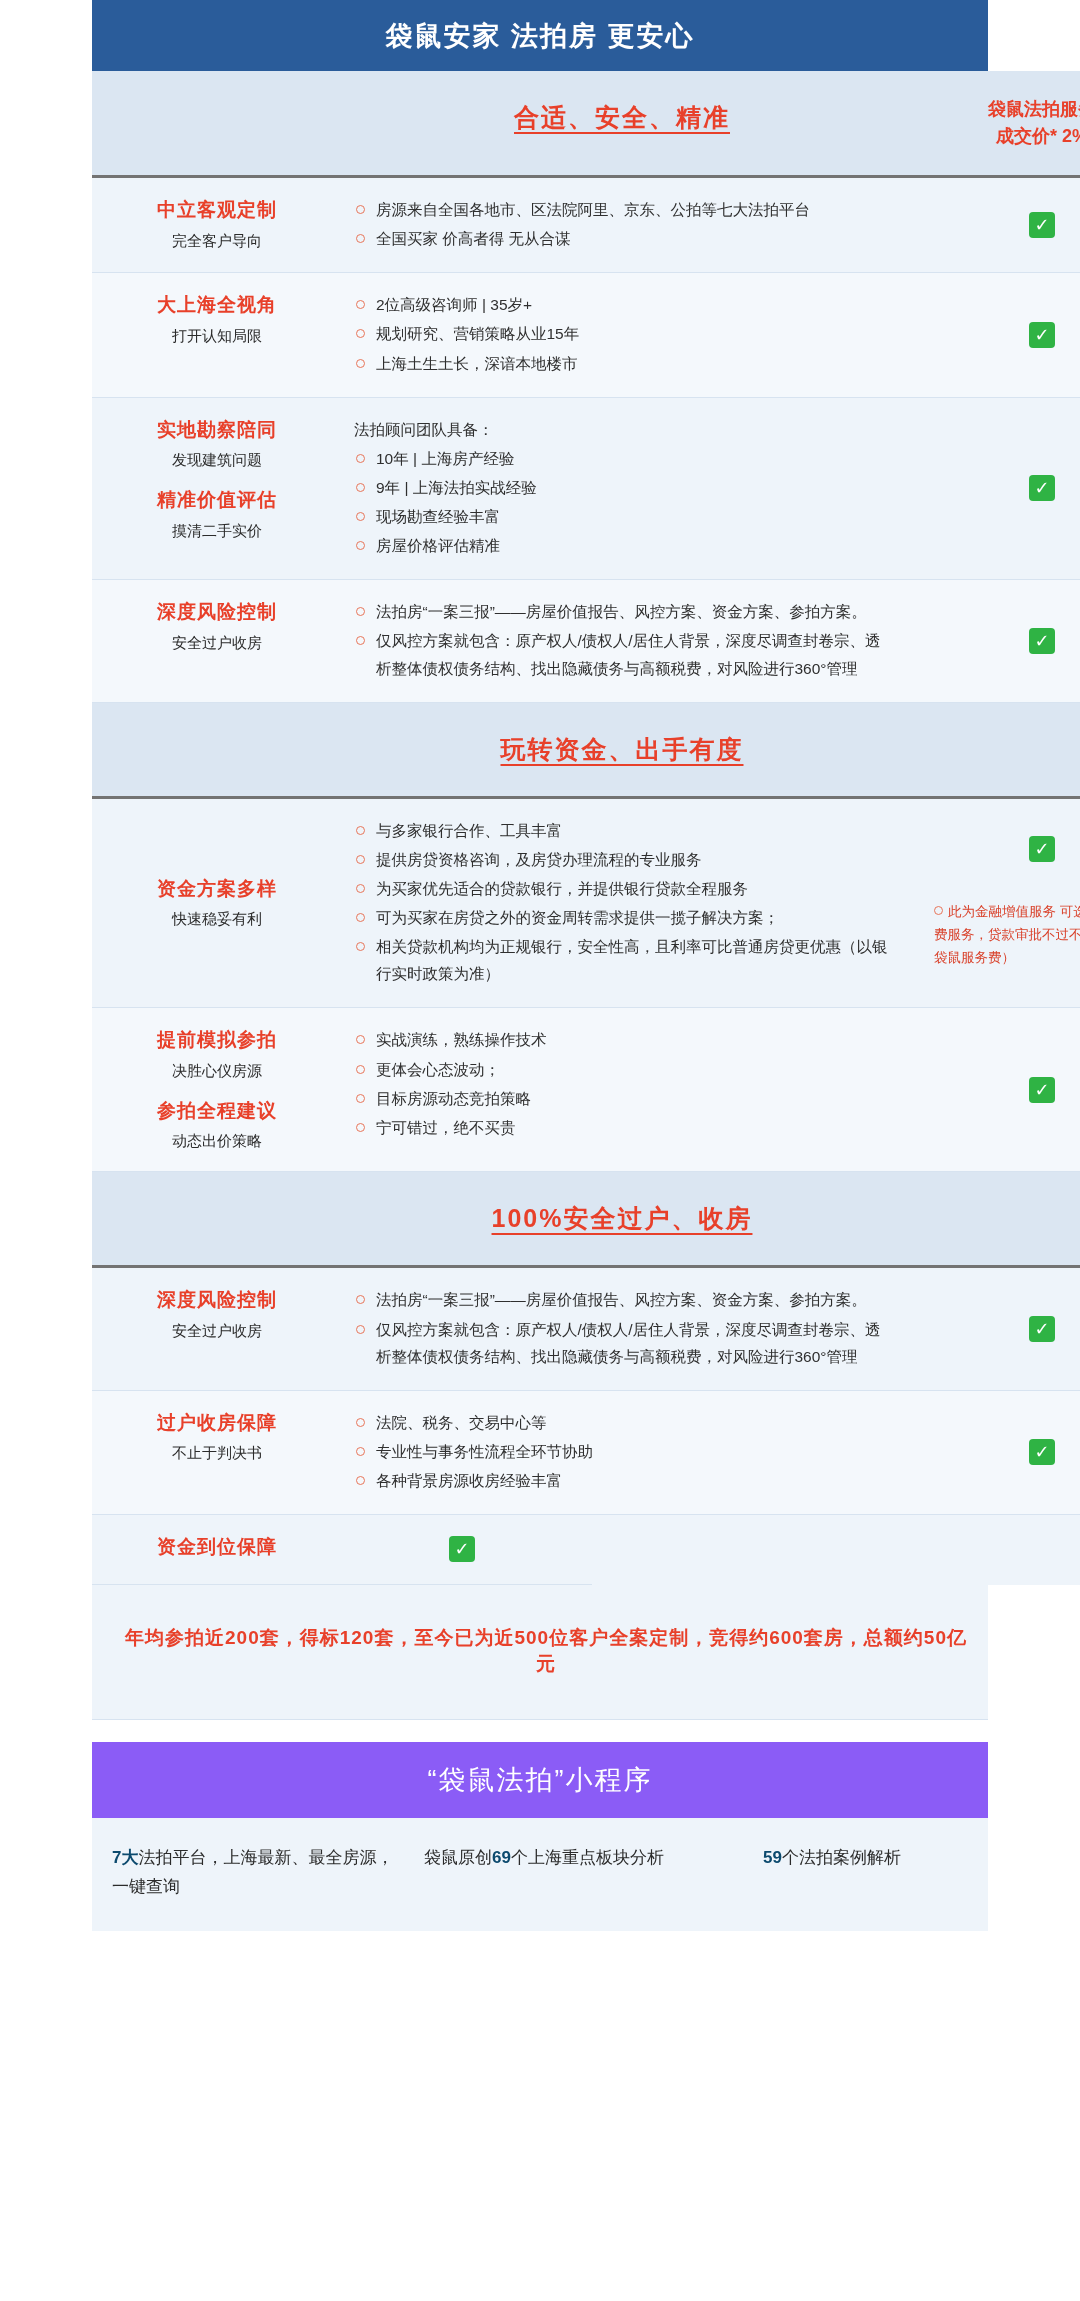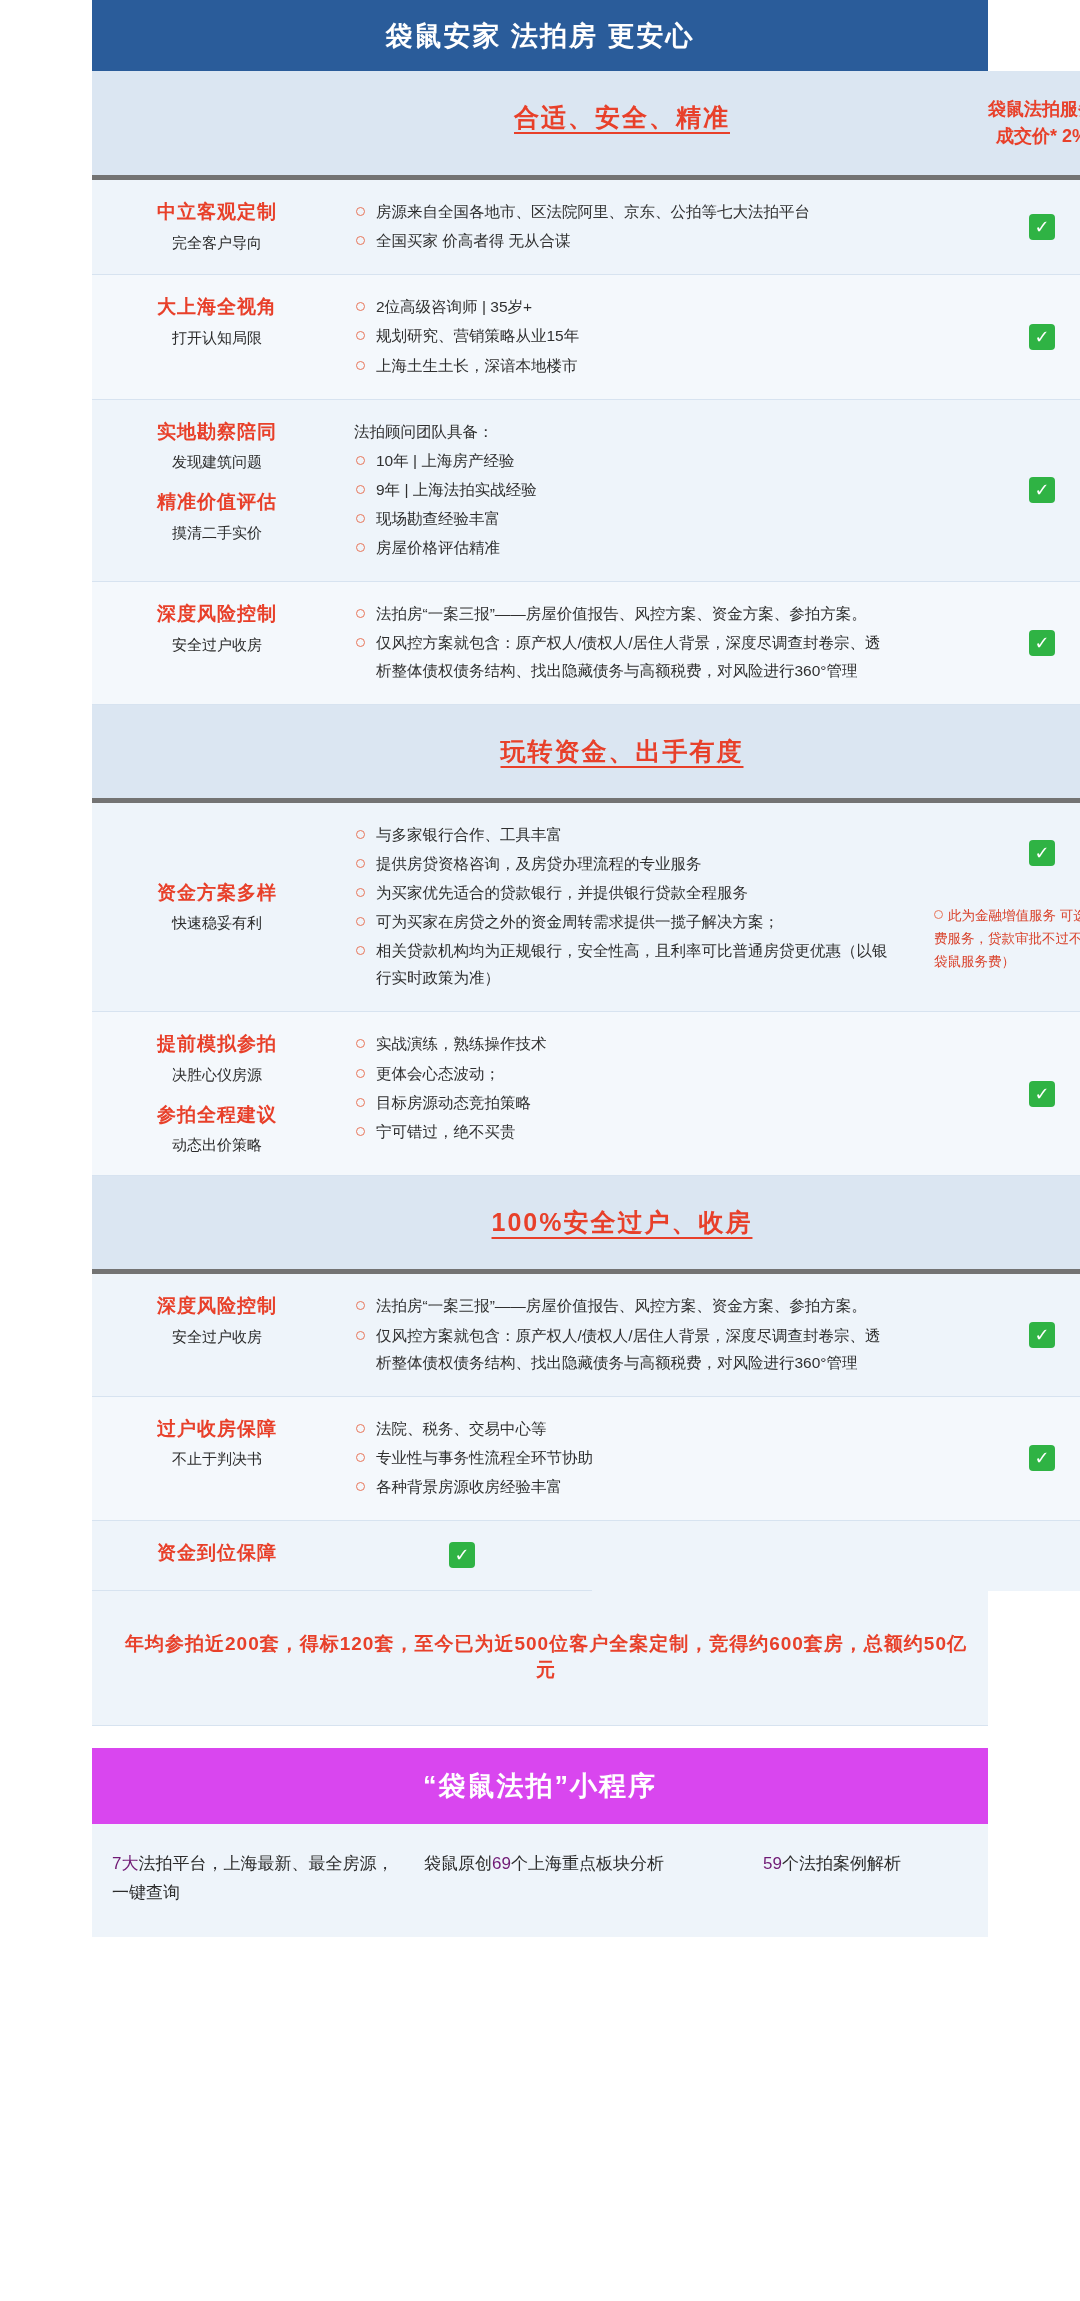--- a/index.html
+++ b/index.html
@@ -25,21 +25,21 @@
   
   .row{display:flex;width:1080px;box-sizing:border-box;}
   .col-left{width:240px;box-sizing:border-box;}
   .col-mid{flex:1;box-sizing:border-box;}
   .col-right{width:260px;box-sizing:border-box;}
 
   .band{
     background:#dbe6f2;
   }
   .band .col-left,.band .col-mid,.band .col-right{
-    border-bottom:5px solid #737373;
+    border-bottom:3px solid #737373;
   }
   .band-title{
     color:#e8402a;
     font-size:25px;
     font-weight:bold;
     text-align:center;
     text-decoration:underline;
     text-underline-offset:6px;
     padding:30px 0;
     letter-spacing:2px;
@@ -142,45 +142,45 @@
     color:#e8402a;
     font-size:19px;
     font-weight:bold;
     text-align:center;
     letter-spacing:1px;
     padding:40px 20px 42px 32px;
     border-bottom:1px solid #d7e3f0;
   }
 
   .mini-banner{
-    background:#d946ef;
+    background:#8b5cf6;
     color:#ffffff;
     text-align:center;
     font-size:27px;
-    font-weight:bold;
+    font-weight:normal;
     letter-spacing:2px;
     padding:20px 0 20px 0;
     margin-top:22px;
   }
 
   .footer{
     display:flex;
     background:#eef4fa;
     padding:26px 12px 30px 12px;
     box-sizing:border-box;
   }
   .footer .cell{
     flex:1;
     color:#2b2b2b;
     font-size:17px;
     line-height:1.7;
     text-align:center;
   }
   .footer .cell.first{text-align:left;padding-left:8px;}
-  .footer .num{color:#701a75;font-weight:normal;}
+  .footer .num{color:#0c4a6e;font-weight:bold;}
 </style>
 </head>
 <body>
 
 <div class="page">
 
   <div class="top-banner">袋鼠安家  法拍房  更安心</div>
 
   <div class="row band">
     <div class="col-left"></div>

